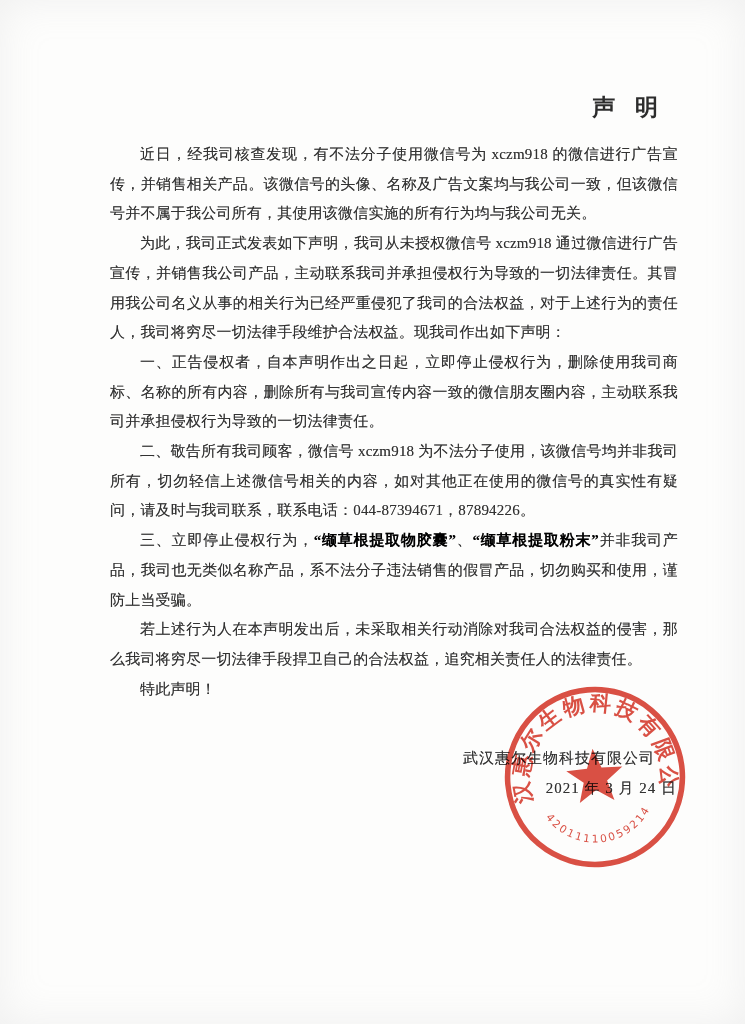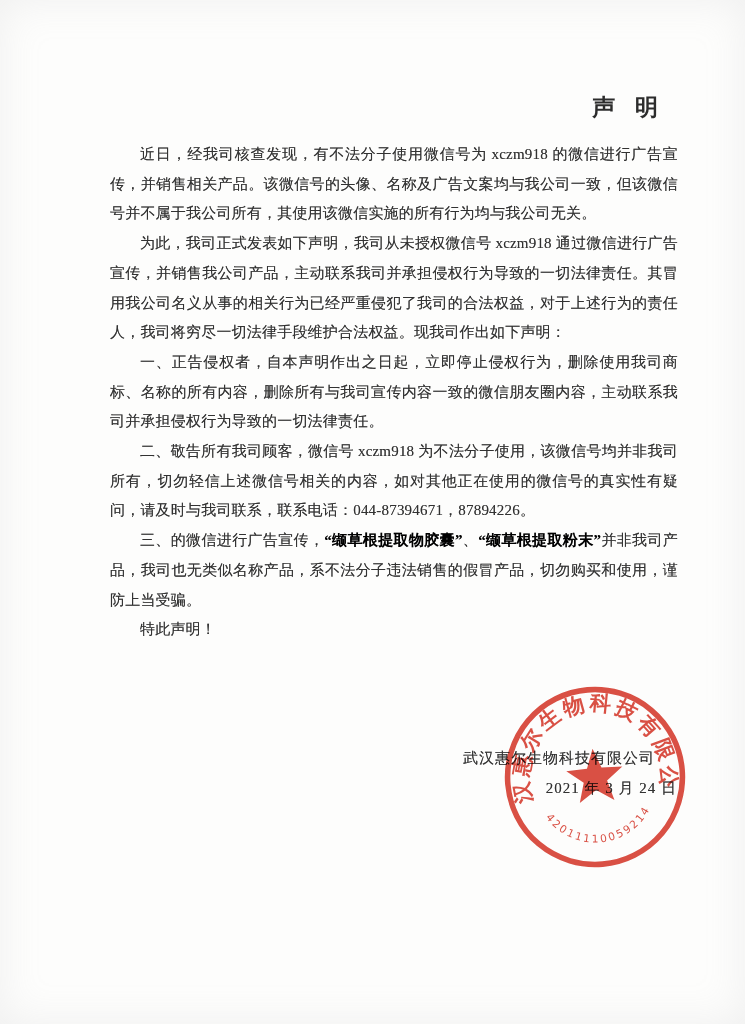--- a/index.html
+++ b/index.html
@@ -76,21 +76,22 @@
 
 <div class="page">
 
   <h1 class="doc-title">声 明</h1>
 
   <div class="doc-body">
     <p>近日，经我司核查发现，有不法分子使用微信号为 xczm918 的微信进行广告宣传，并销售相关产品。该微信号的头像、名称及广告文案均与我公司一致，但该微信号并不属于我公司所有，其使用该微信实施的所有行为均与我公司无关。</p>
     <p>为此，我司正式发表如下声明，我司从未授权微信号 xczm918 通过微信进行广告宣传，并销售我公司产品，主动联系我司并承担侵权行为导致的一切法律责任。其冒用我公司名义从事的相关行为已经严重侵犯了我司的合法权益，对于上述行为的责任人，我司将穷尽一切法律手段维护合法权益。现我司作出如下声明：</p>
     <p>一、正告侵权者，自本声明作出之日起，立即停止侵权行为，删除使用我司商标、名称的所有内容，删除所有与我司宣传内容一致的微信朋友圈内容，主动联系我司并承担侵权行为导致的一切法律责任。</p>
     <p>二、敬告所有我司顾客，微信号 xczm918 为不法分子使用，该微信号均并非我司所有，切勿轻信上述微信号相关的内容，如对其他正在使用的微信号的真实性有疑问，请及时与我司联系，联系电话：044-87394671，87894226。</p>
-    <p><span>三、的微信进行广告宣传，</span><b>“缬草根提取物胶囊”</b><span>、</span><b>“缬草根提取粉末”</b><span>并非我司产品，我司也无类似名称产品，系不法分子违法销售的假冒产品，切勿购买和使用，谨防上当受骗。</span></p>
+    <p><span>三、立即停止侵权行为，</span><b>“缬草根提取物胶囊”</b><span>、</span><b>“缬草根提取粉末”</b><span>并非我司产品，我司也无类似名称产品，系不法分子违法销售的假冒产品，切勿购买和使用，谨防上当受骗。</span></p>
+    <p>若上述行为人在本声明发出后，未采取相关行动消除对我司合法权益的侵害，那么我司将穷尽一切法律手段捍卫自己的合法权益，追究相关责任人的法律责任。</p>
     <p>特此声明！</p>
   </div>
 
   <div class="signature">
     <div class="sig-company">武汉惠尔生物科技有限公司</div>
     <div class="sig-date">2021 年 3 月 24 日</div>
   </div>
 
   <svg class="stamp" viewBox="0 0 184 184" xmlns="http://www.w3.org/2000/svg">
     <defs>

